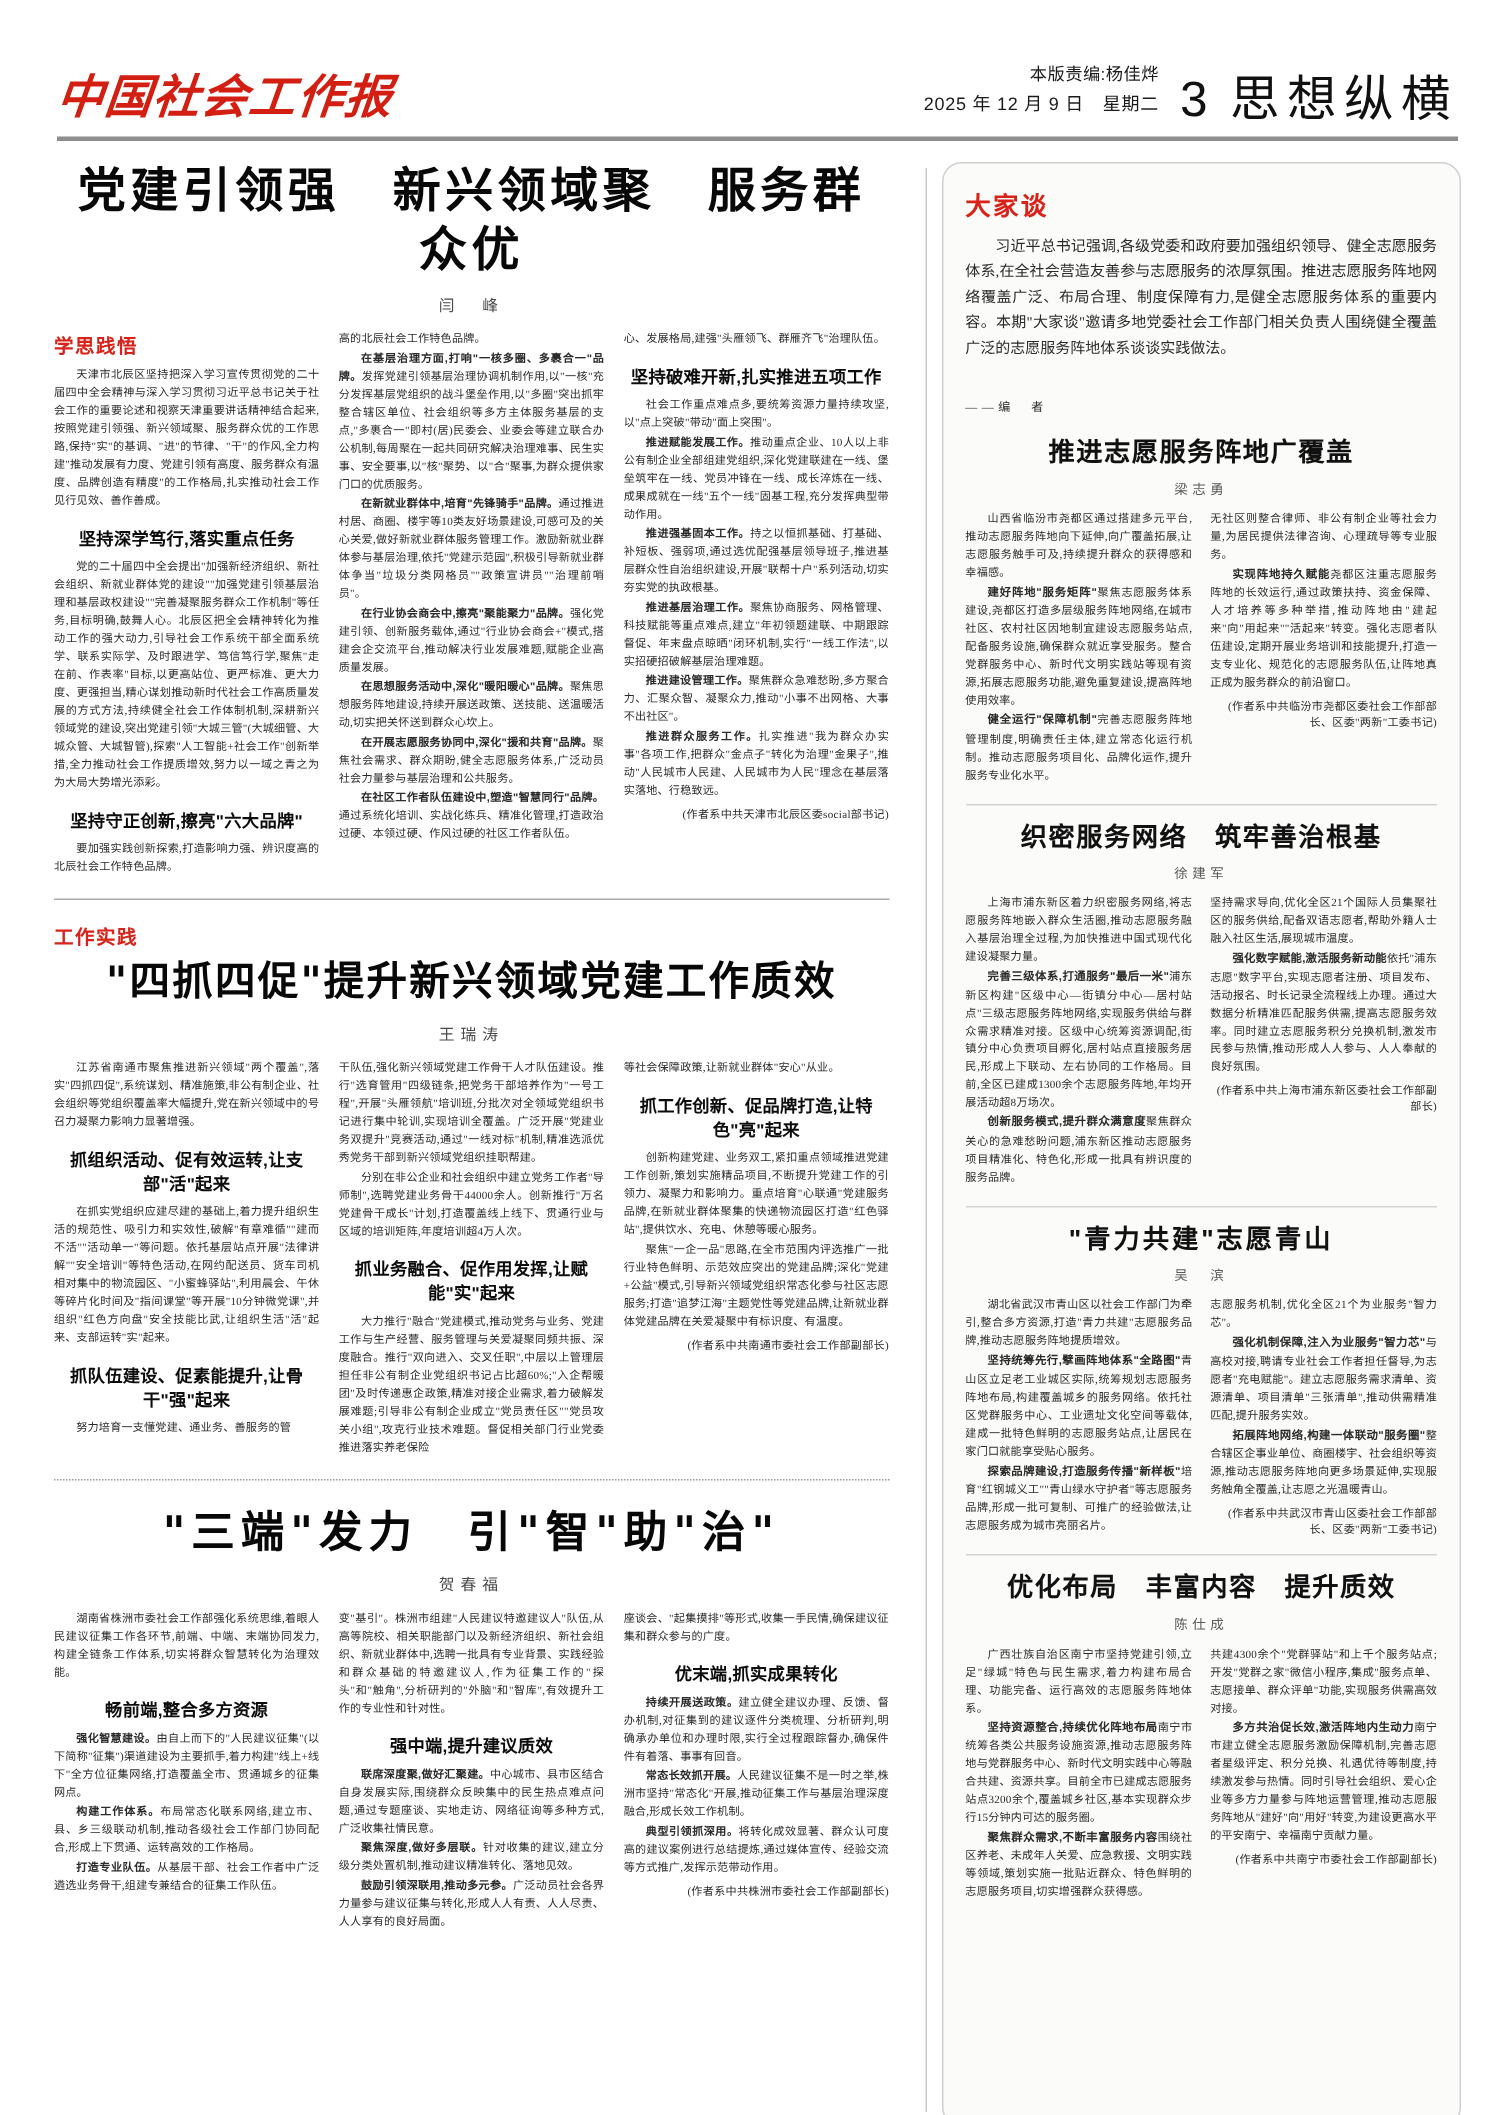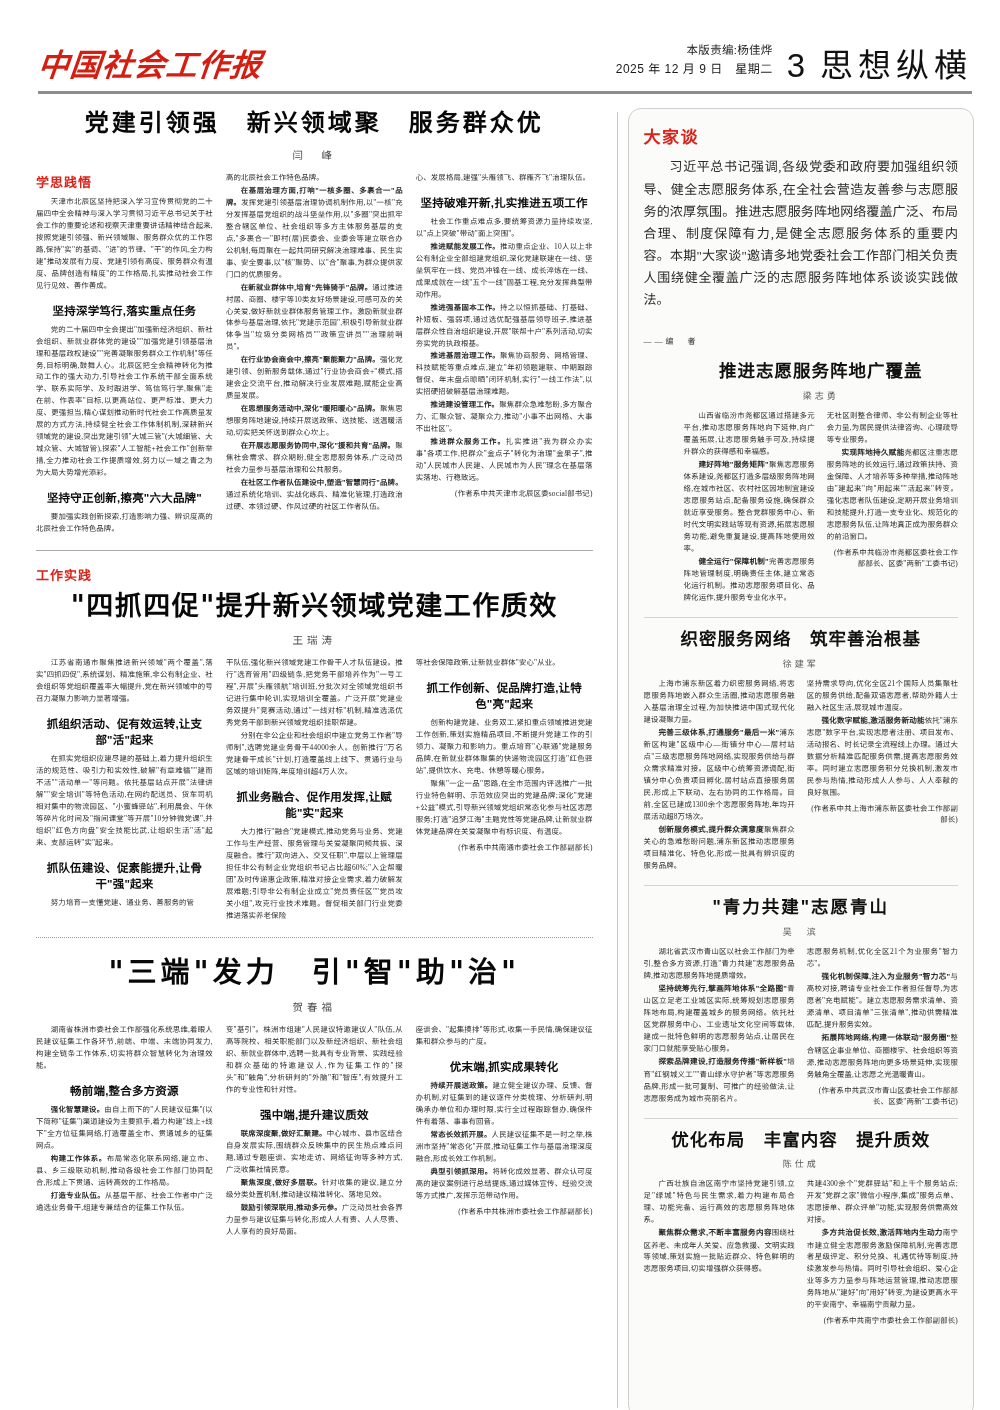--- a/index.html
+++ b/index.html
@@ -87,21 +87,21 @@
   .tag-label {
     font-family: "Liberation Sans", sans-serif;
     font-size: 13px;
     font-weight: 700;
     color: #d8231b;
     letter-spacing: 1px;
     margin-bottom: 5px;
   }
   .headline-xl {
     font-family: "DejaVu Serif", serif;
-    font-size: 24px;
+    font-size: 32px;
     font-weight: 700;
     letter-spacing: 3px;
     text-align: center;
     line-height: 1.22;
     color: #080808;
   }
   .headline-lg {
     font-family: "DejaVu Serif", serif;
     font-size: 27px;
     font-weight: 700;
@@ -171,21 +171,21 @@
   }
   .panel-tag {
     font-family: "Liberation Sans", sans-serif;
     font-size: 17px;
     font-weight: 700;
     color: #d8231b;
     letter-spacing: 1.5px;
     margin-bottom: 8px;
   }
   .editor-note p {
-    font-size: 13px;
+    font-size: 10px;
     line-height: 1.7;
     text-align: justify;
     text-indent: 2em;
     color: #2b2b2b;
   }
   .editor-sign {
     text-align: left;
     font-size: 8px;
     letter-spacing: 3px;
     margin-top: 24px;
@@ -346,21 +346,21 @@
 
     <div class="right-zone">
       <div class="panel">
         <div class="panel-tag">大家谈</div>
 
         <div class="editor-note">
           <p>习近平总书记强调,各级党委和政府要加强组织领导、健全志愿服务体系,在全社会营造友善参与志愿服务的浓厚氛围。推进志愿服务阵地网络覆盖广泛、布局合理、制度保障有力,是健全志愿服务体系的重要内容。本期"大家谈"邀请多地党委社会工作部门相关负责人围绕健全覆盖广泛的志愿服务阵地体系谈谈实践做法。</p>
           <div class="editor-sign">——编　者</div>
         </div>
 
-        <div style="margin-top:14px;margin-left:40px;">
+        <div style="margin-top:14px;">
           <div class="side-title">推进志愿服务阵地广覆盖</div>
           <div class="side-byline">梁志勇</div>
           <div class="cols2">
             <div>
               <p class="para">山西省临汾市尧都区通过搭建多元平台,推动志愿服务阵地向下延伸,向广覆盖拓展,让志愿服务触手可及,持续提升群众的获得感和幸福感。</p>
               <p class="para"><span class="side-sub">建好阵地"服务矩阵"</span><span>聚焦志愿服务体系建设,尧都区打造多层级服务阵地网络,在城市社区、农村社区因地制宜建设志愿服务站点,配备服务设施,确保群众就近享受服务。整合党群服务中心、新时代文明实践站等现有资源,拓展志愿服务功能,避免重复建设,提高阵地使用效率。</span></p>
               <p class="para"><span class="side-sub">健全运行"保障机制"</span><span>完善志愿服务阵地管理制度,明确责任主体,建立常态化运行机制。推动志愿服务项目化、品牌化运作,提升服务专业化水平。</span></p>
             </div>
             <div>
               <p class="para noindent">无社区则整合律师、非公有制企业等社会力量,为居民提供法律咨询、心理疏导等专业服务。</p>
@@ -410,20 +410,21 @@
         </div>
 
         <div class="panel-hr"></div>
 
         <div>
           <div class="side-title">优化布局　丰富内容　提升质效</div>
           <div class="side-byline">陈仕成</div>
           <div class="cols2">
             <div>
               <p class="para">广西壮族自治区南宁市坚持党建引领,立足"绿城"特色与民生需求,着力构建布局合理、功能完备、运行高效的志愿服务阵地体系。</p>
+              <p class="para"><span class="side-sub">坚持资源整合,持续优化阵地布局</span><span>南宁市统筹各类公共服务设施资源,推动志愿服务阵地与党群服务中心、新时代文明实践中心等融合共建、资源共享。目前全市已建成志愿服务站点3200余个,覆盖城乡社区,基本实现群众步行15分钟内可达的服务圈。</span></p>
               <p class="para"><span class="side-sub">聚焦群众需求,不断丰富服务内容</span><span>围绕社区养老、未成年人关爱、应急救援、文明实践等领域,策划实施一批贴近群众、特色鲜明的志愿服务项目,切实增强群众获得感。</span></p>
             </div>
             <div>
               <p class="para noindent">共建4300余个"党群驿站"和上千个服务站点;开发"党群之家"微信小程序,集成"服务点单、志愿接单、群众评单"功能,实现服务供需高效对接。</p>
               <p class="para"><span class="side-sub">多方共治促长效,激活阵地内生动力</span><span>南宁市建立健全志愿服务激励保障机制,完善志愿者星级评定、积分兑换、礼遇优待等制度,持续激发参与热情。同时引导社会组织、爱心企业等多方力量参与阵地运营管理,推动志愿服务阵地从"建好"向"用好"转变,为建设更高水平的平安南宁、幸福南宁贡献力量。</span></p>
               <div class="credit">(作者系中共南宁市委社会工作部副部长)</div>
             </div>
           </div>
         </div>
 

